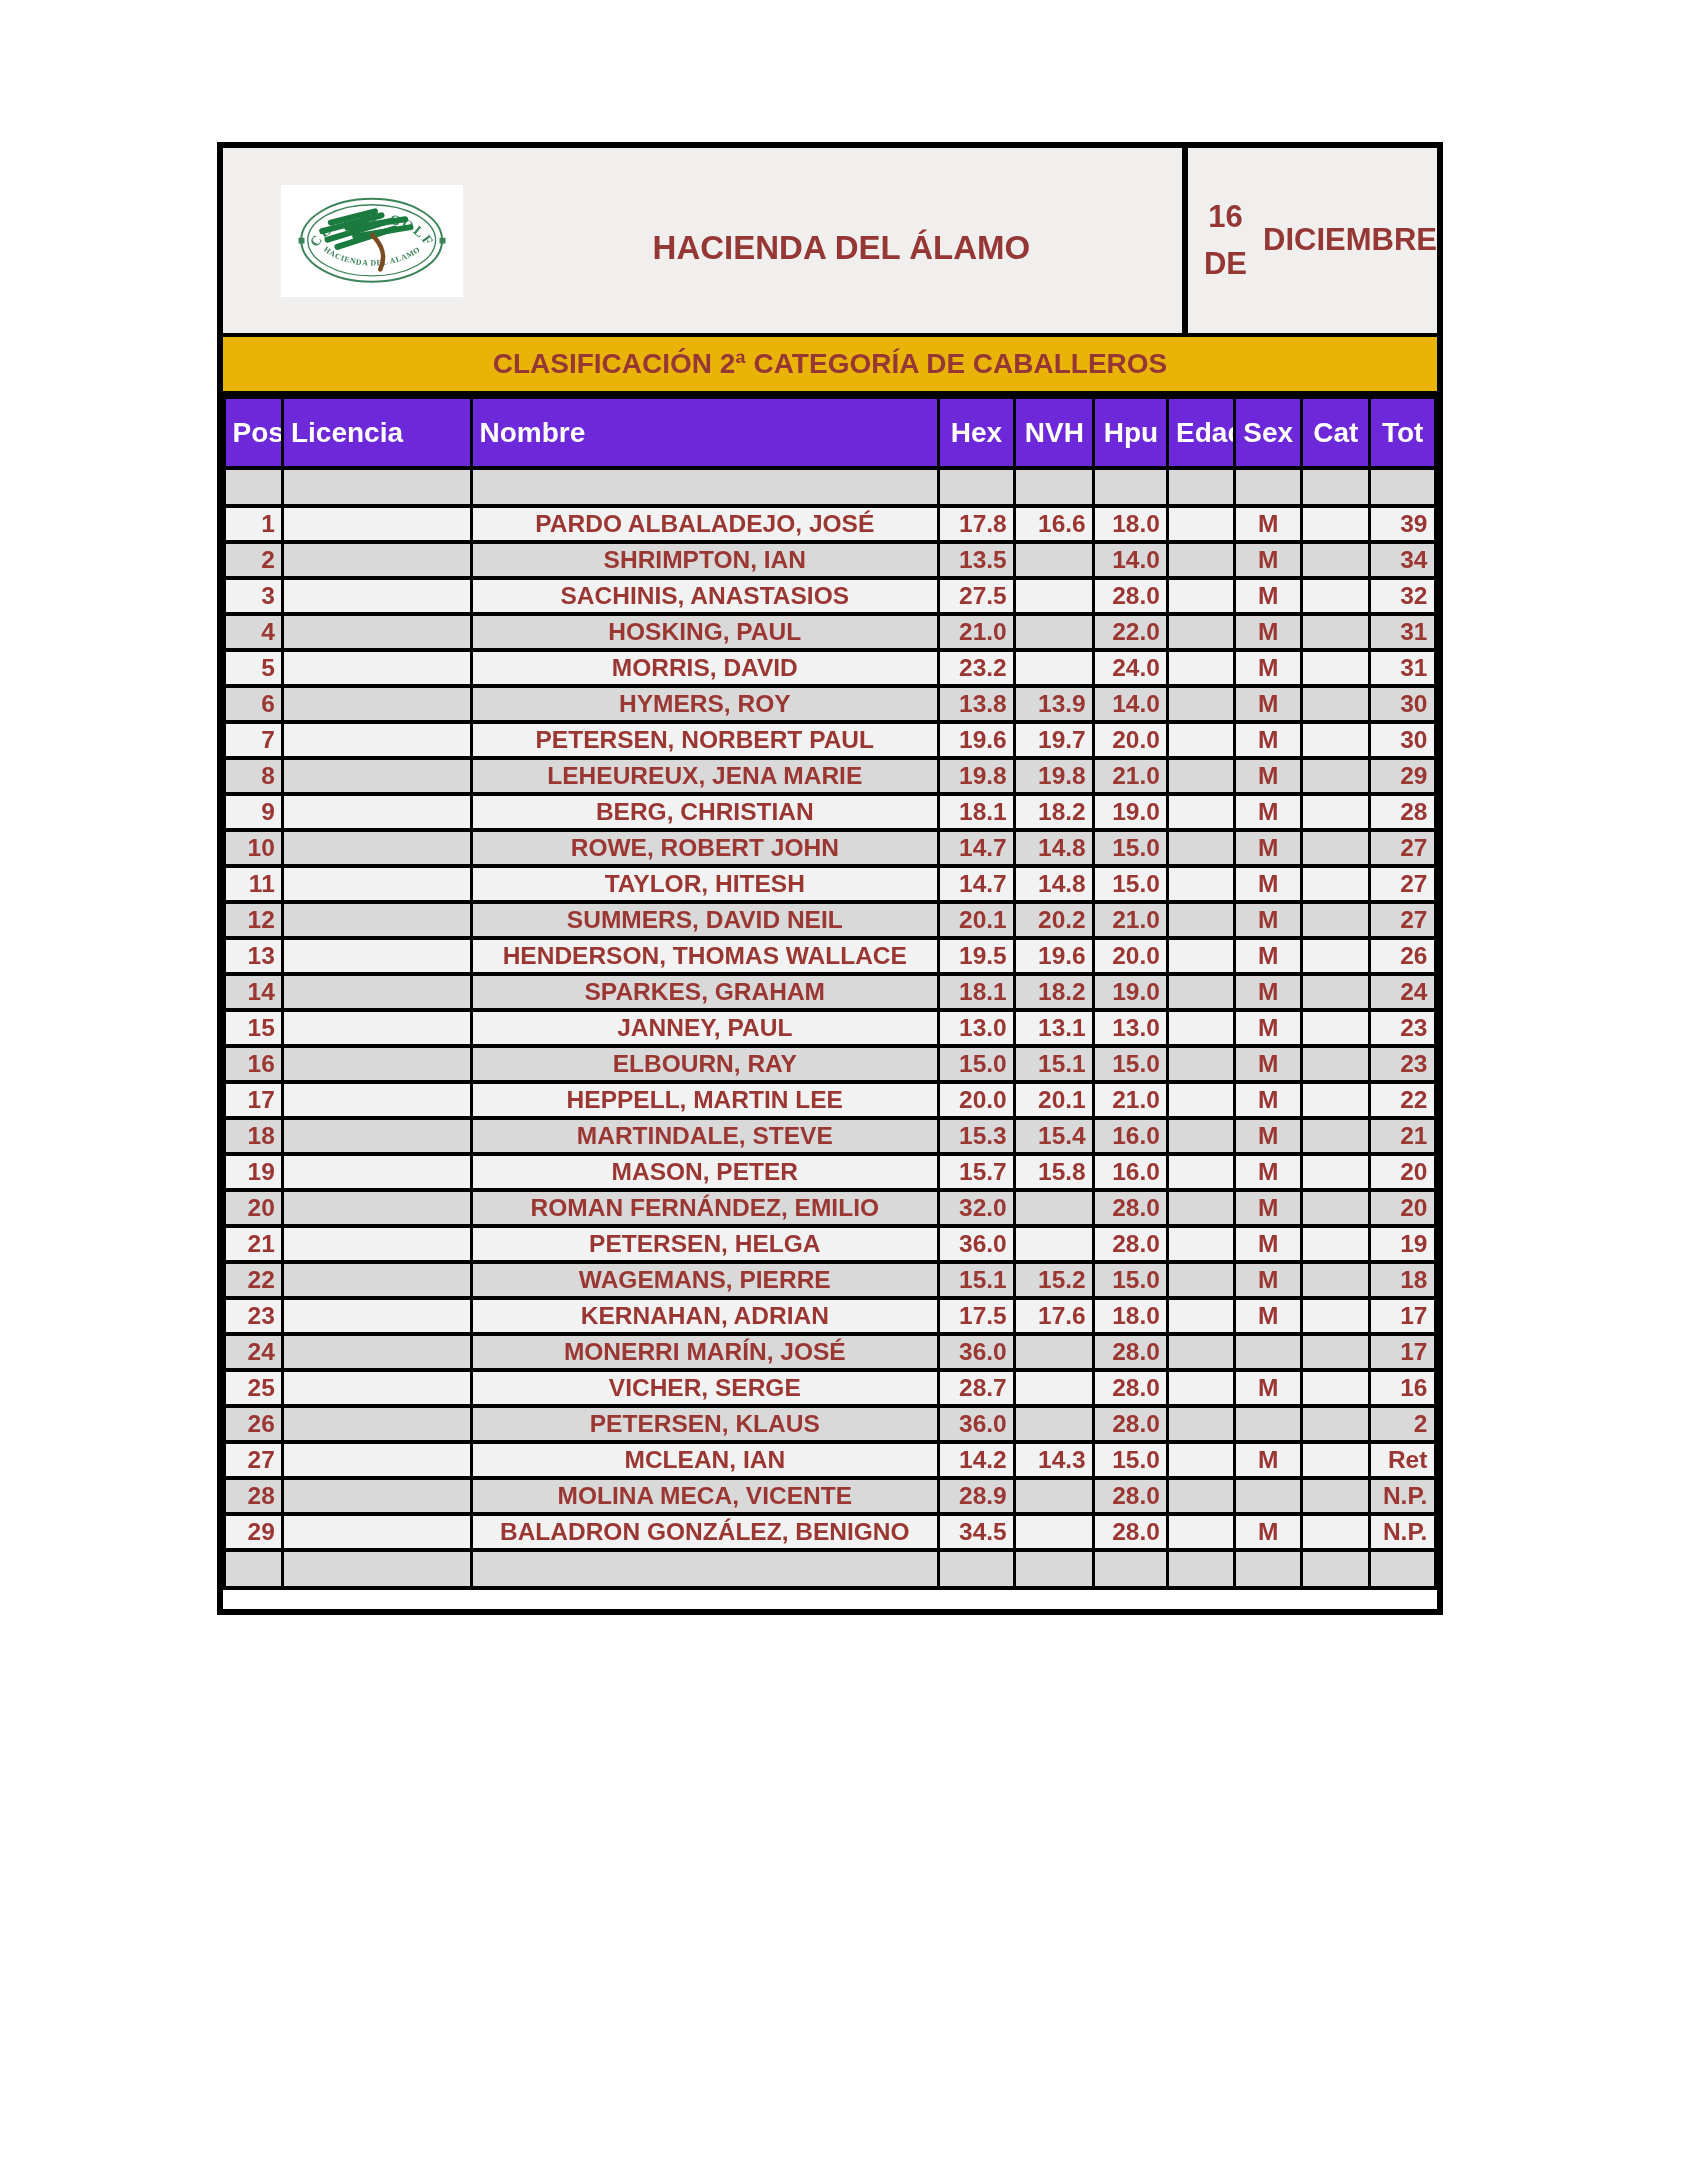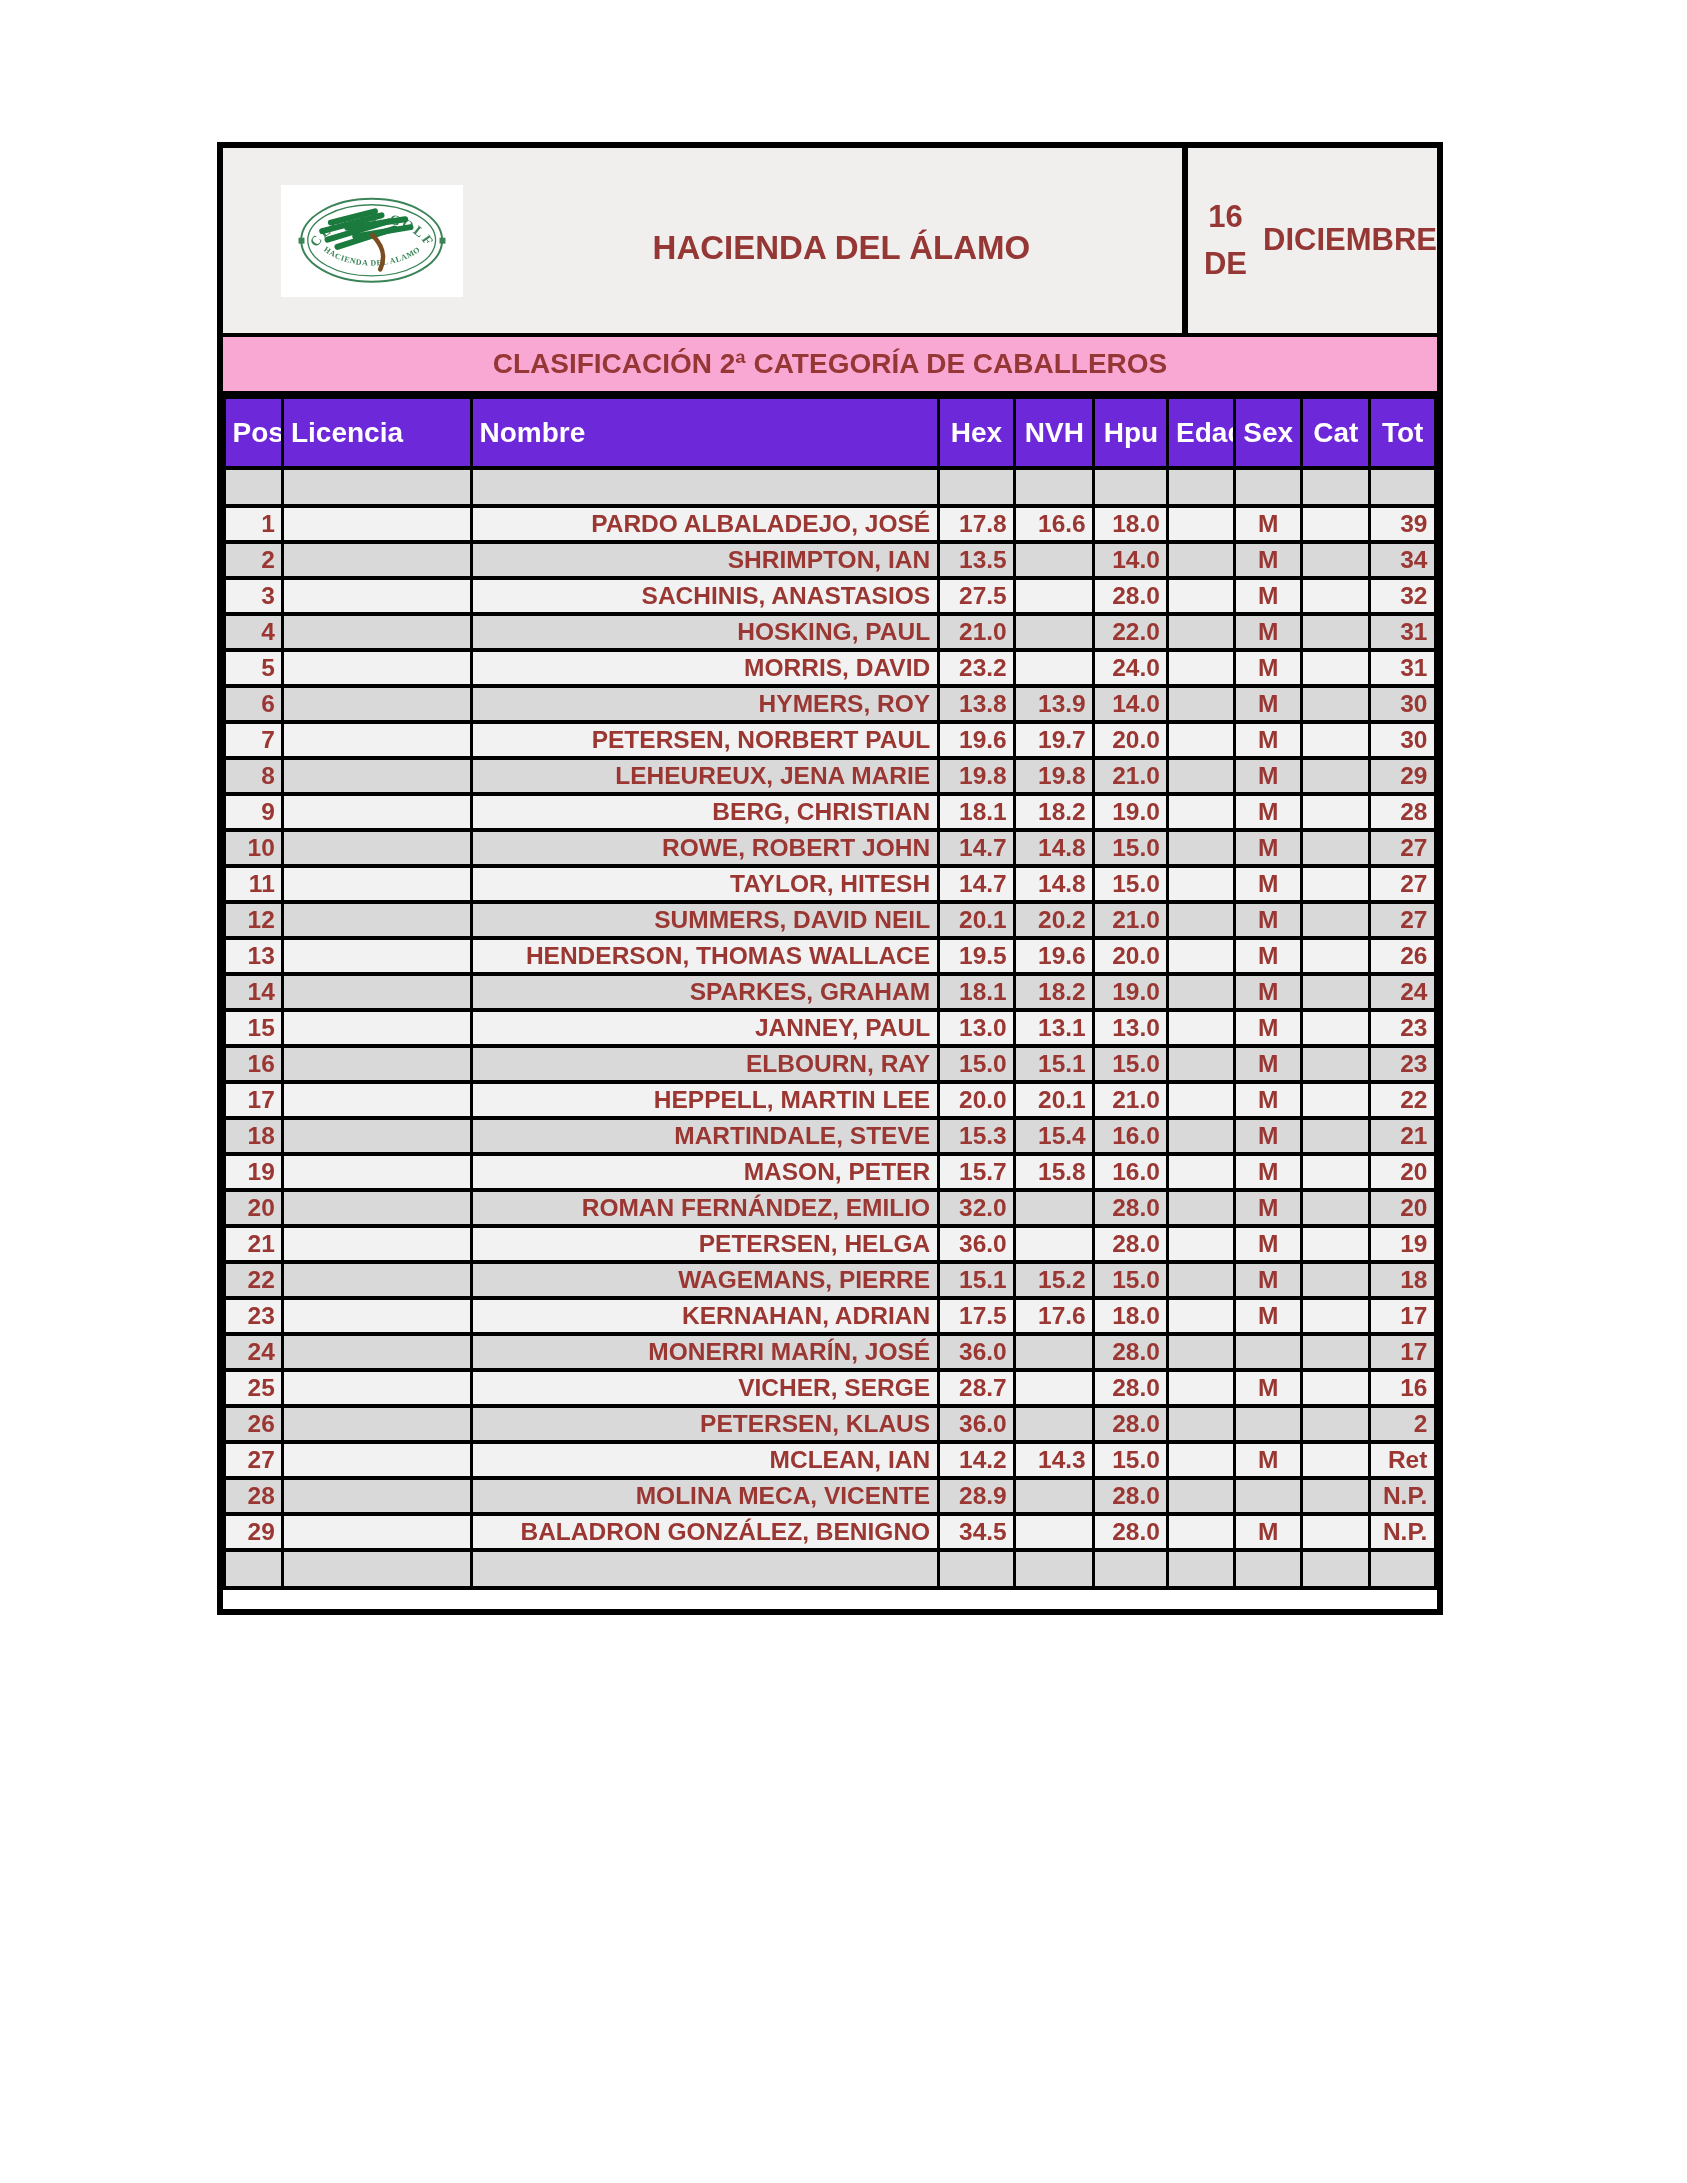--- a/index.html
+++ b/index.html
@@ -23,21 +23,21 @@
   .titles{display:flex;flex-direction:column;margin-left:14.6px;}
   .main-title{font-size:49px;font-weight:bold;color:#953735;line-height:1;white-space:nowrap;}
   .sub-title{font-size:33px;font-weight:bold;color:#953735;line-height:1;margin-top:14.6px;margin-left:175px;white-space:nowrap;}
   .band-right{
     flex:0 0 255px;border-left:6px solid #000;box-sizing:border-box;
     display:flex;flex-direction:row;align-items:center;justify-content:center;
     color:#953735;font-weight:bold;font-size:31px;line-height:1.5;text-align:center;
   }
   
   .section-row{
-    height:58px;flex:0 0 auto;background:#f9a8d4;border-bottom:4.6px solid #000;box-sizing:border-box;
+    height:58px;flex:0 0 auto;background:#eab308;border-bottom:4.6px solid #000;box-sizing:border-box;
     display:flex;align-items:center;justify-content:center;
     color:#953735;font-weight:bold;font-size:28px;
   }
   
   table.grid{
     width:100%;border-collapse:collapse;table-layout:fixed;flex:0 0 auto;
   }
   table.grid th, table.grid td{
     border:3.3px solid #000;border-top-width:4px;border-bottom-width:4px;
     padding:0 6.6px;box-sizing:border-box;overflow:hidden;white-space:nowrap;
@@ -48,21 +48,21 @@
   }
   table.grid th.al{text-align:left;}
   table.grid td{
     color:#9a3733;font-size:24.5px;height:36px;
   }
   tr.spacer td{height:38px;}
   tbody tr:nth-child(odd) td{background:#d9d9d9;}
   tbody tr:nth-child(even) td{background:#f2f2f2;}
   td.c-pos{text-align:right;padding-right:9.3px;}
   td.c-lic{text-align:left;}
-  td.c-nom{text-align:right;}
+  td.c-nom{text-align:center;}
   td.c-num{text-align:right;padding-right:6.6px;}
   td.c-sex{text-align:center;}
   td.c-cat{text-align:center;}
   td.c-tot{text-align:right;padding-right:9.3px;}
   col.w-pos{width:4.8%;}  col.w-lic{width:15.5%;} col.w-nom{width:38.4%;}
   col.w-hex{width:6.3%;}  col.w-nvh{width:6.5%;}  col.w-hpu{width:6.1%;}
   col.w-eda{width:5.5%;}  col.w-sex{width:5.5%;}  col.w-cat{width:5.6%;}
   col.w-tot{width:5.4%;}
 </style>
 </head>

